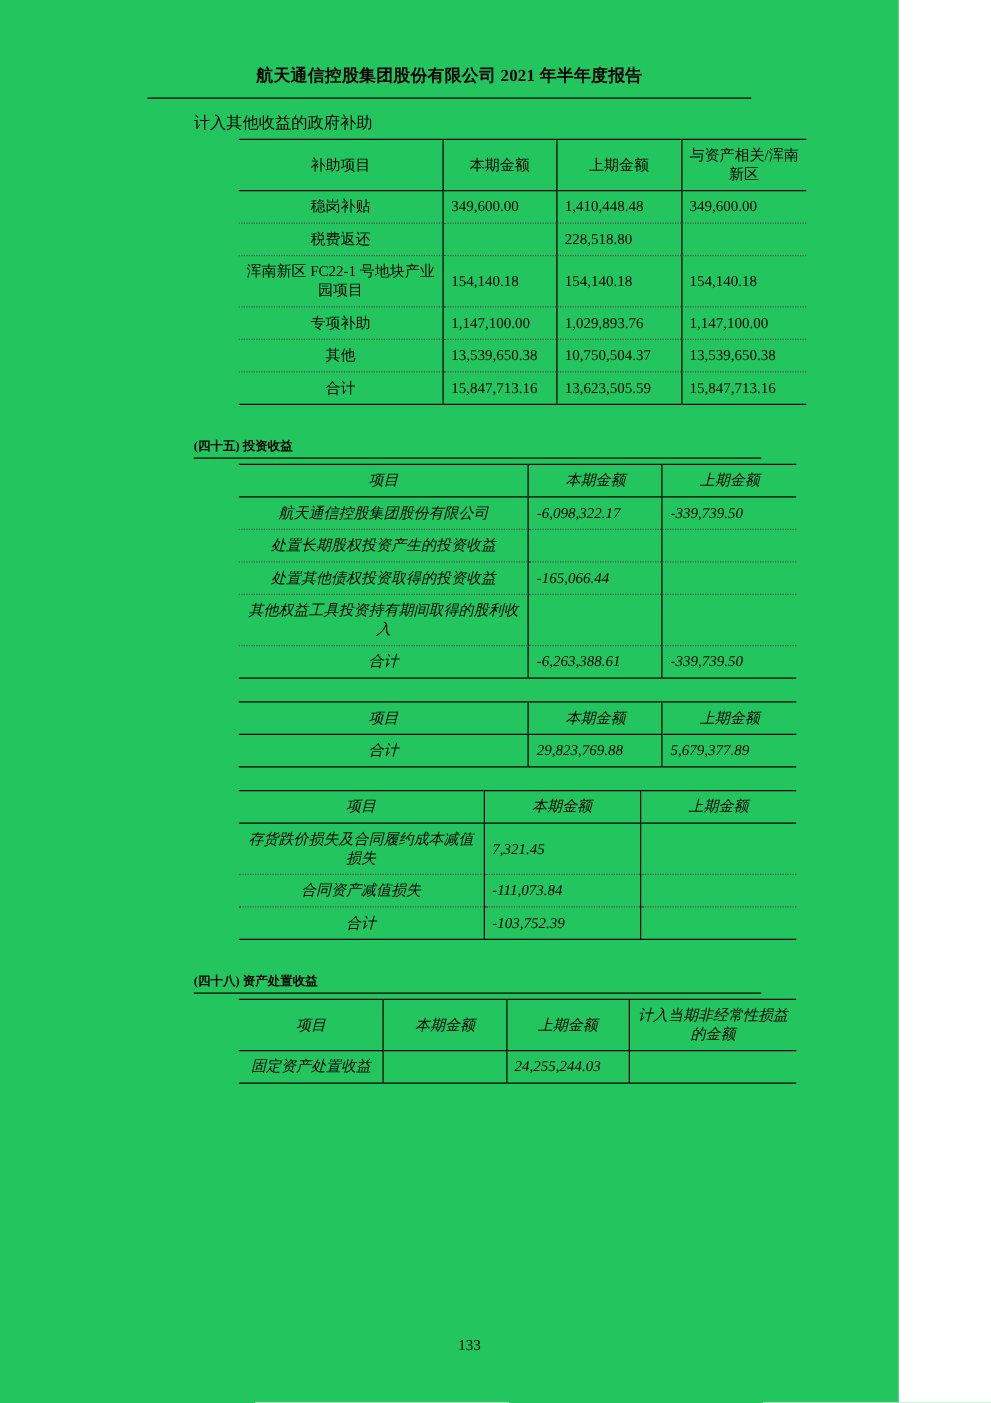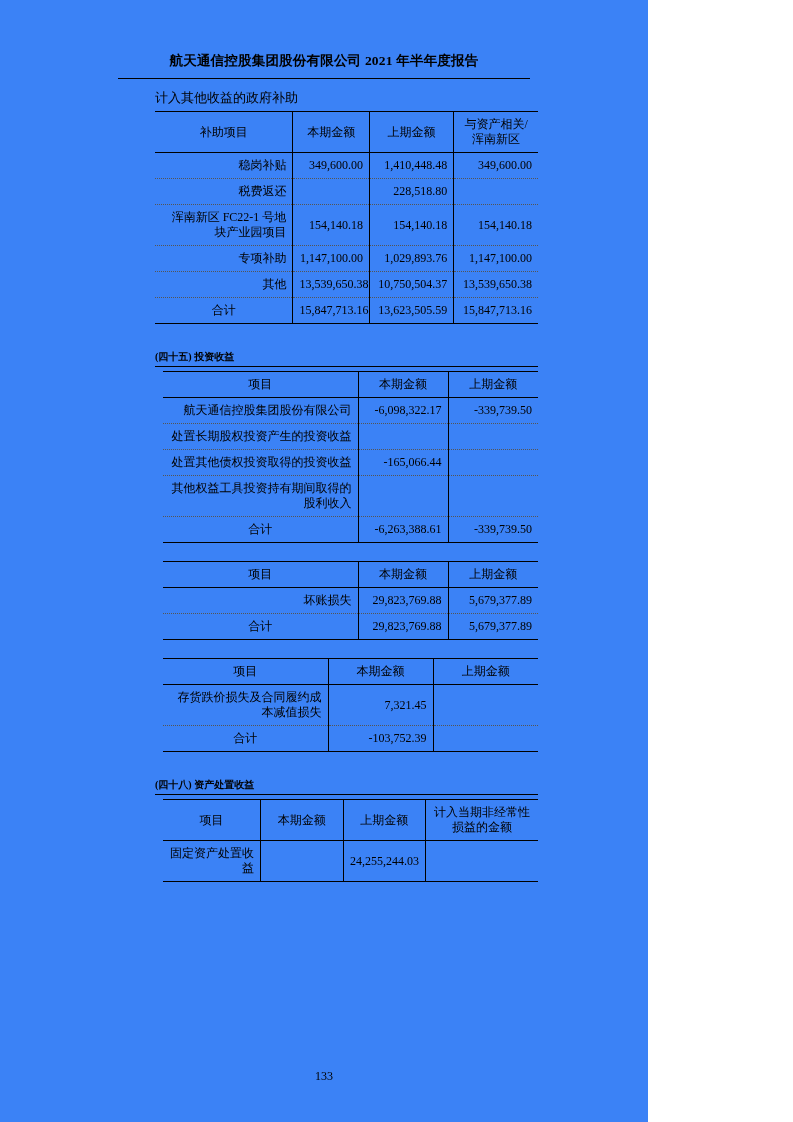--- a/index.html
+++ b/index.html
@@ -5,26 +5,26 @@
   html, body {
     margin: 0;
     padding: 0;
     background: #ffffff;
   }
   body {
     font-family: "Liberation Serif", "DejaVu Serif", serif;
     color: #000;
   }
   .page {
-    width: 648px;
+    width: 719px;
     height: 1122px;
     position: relative;
     box-sizing: border-box;
     padding: 0;
-    background: #3b82f6;
+    background: #22c55e;
     overflow: hidden;
   }
   .header {
     text-align: center;
     font-size: 13.5px;
     font-weight: bold;
     padding-top: 52px;
     letter-spacing: 0.2px;
   }
   .header-rule {
@@ -51,20 +51,21 @@
   }
   table {
     border-collapse: collapse;
     width: 100%;
     font-size: 12px;
     table-layout: fixed;
   }
   table.tbl {
     border-top: 1.2px solid #000;
     border-bottom: 1.2px solid #000;
+    margin-left: 36px;
   }
   table.tbl th, table.tbl td {
     padding: 5px 6px;
     vertical-align: middle;
     line-height: 1.25;
   }
   table.tbl thead th {
     border-bottom: 1px solid #000;
     text-align: center;
     font-weight: normal;
@@ -72,48 +73,49 @@
   table.tbl tbody td {
     border-bottom: 1px dotted #555;
   }
   table.tbl tbody tr:last-child td {
     border-bottom: none;
   }
   .vline {
     border-left: 1px solid #000;
   }
   .num {
-    text-align: right;
+    text-align: left;
   }
   .ctr {
     text-align: center;
   }
   .lft {
-    text-align: right;
+    text-align: center;
   }
   .total-row td {
     border-bottom: none !important;
   }
   .total-row td.lbl {
     text-align: center;
   }
   .pagenum {
     position: absolute;
     bottom: 38px;
-    left: 0;
+    left: 16px;
     width: 100%;
     text-align: center;
     font-size: 12px;
   }
   .sec-wrap {
     margin-top: 18px;
   }
   .tbl-indent {
     margin-left: 8px;
     width: calc(100% - 8px);
+    font-style: italic;
   }
 </style>
 </head>
 <body>
 
 <div class="page">
 
   <div class="header">
     <span>航天通信控股集团股份有限公司 2021 年半年度报告</span>
   </div>
@@ -230,25 +232,20 @@
             <col style="width:24%">
           </colgroup>
         <thead>
           <tr>
             <th class="ctr">项目</th>
             <th class="ctr vline">本期金额</th>
             <th class="ctr vline">上期金额</th>
           </tr>
         </thead>
         <tbody>
-          <tr>
-            <td class="lft">坏账损失</td>
-            <td class="num vline">29,823,769.88</td>
-            <td class="num vline">5,679,377.89</td>
-          </tr>
           <tr class="total-row">
             <td class="lbl">合计</td>
             <td class="num vline">29,823,769.88</td>
             <td class="num vline">5,679,377.89</td>
           </tr>
         </tbody>
       </table>
     </div>
 
     <div class="sec-wrap">
@@ -262,20 +259,25 @@
           <tr>
             <th class="ctr">项目</th>
             <th class="ctr vline">本期金额</th>
             <th class="ctr vline">上期金额</th>
           </tr>
         </thead>
         <tbody>
           <tr>
             <td class="lft">存货跌价损失及合同履约成本减值损失</td>
             <td class="num vline">7,321.45</td>
+            <td class="num vline"></td>
+          </tr>
+          <tr>
+            <td class="lft">合同资产减值损失</td>
+            <td class="num vline">-111,073.84</td>
             <td class="num vline"></td>
           </tr>
           <tr class="total-row">
             <td class="lbl">合计</td>
             <td class="num vline">-103,752.39</td>
             <td class="num vline"></td>
           </tr>
         </tbody>
       </table>
     </div>

